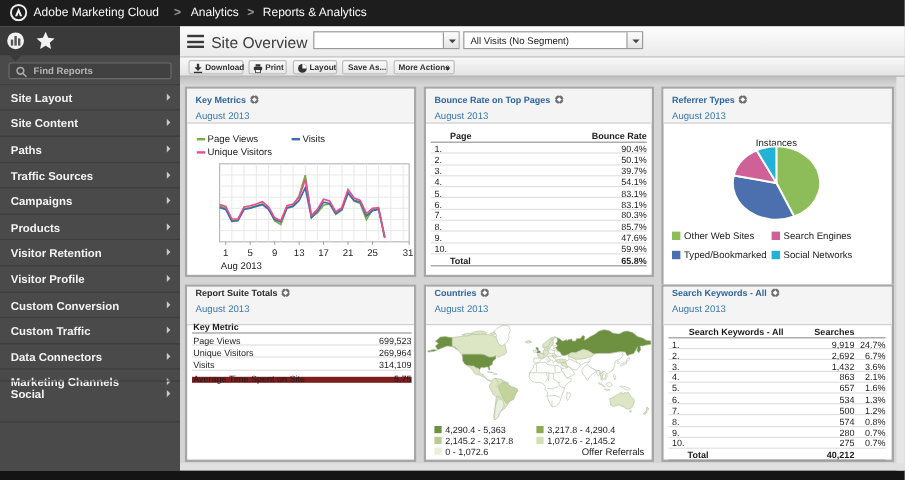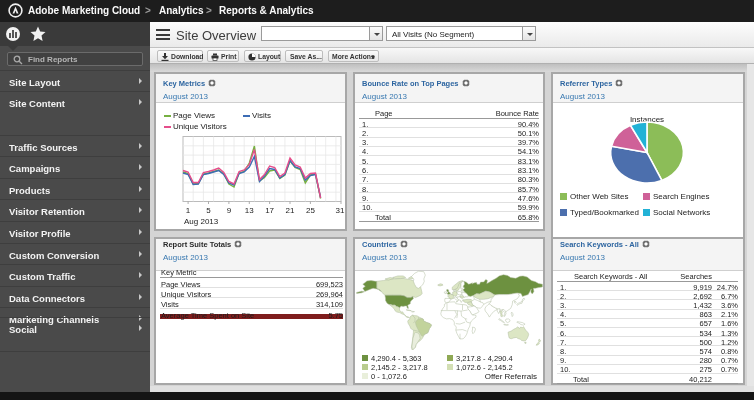--- a/index.html
+++ b/index.html
@@ -2,21 +2,21 @@
 <html><head>
 <meta charset="utf-8">
 <style>
 * { margin:0; padding:0; box-sizing:border-box; }
 html,body { width:754px; height:400px; overflow:hidden; }
 body { font-family:"Liberation Sans", sans-serif; position:relative; background:#d4d4d4; }
 .abs { position:absolute; }
 
 
 #topbar { left:0; top:0; width:754px; height:22px; background:#1d1d1d; color:#fff; }
-#topbar .crumb { position:absolute; top:5px; font-size:10px; font-weight:bold; color:#fafafa; }
+#topbar .crumb { position:absolute; top:5px; font-size:10px; font-weight:normal; color:#fafafa; }
 #topbar .sep { position:absolute; top:5px; font-size:10px; color:#9a9a9a; font-weight:bold; }
 
 
 #sidebar { left:0; top:22px; width:150px; height:370px; background:#4a4a4a; }
 #sideicons { position:absolute; left:0; top:0; width:150px; height:24px; background:#3a3a3a; }
 #searchbox { position:absolute; left:7px; top:30px; width:136px; height:14px; background:#414141; border:1px solid #6b6b6b; border-radius:2px; }
 #searchbox span { position:absolute; left:20px; top:2px; font-size:8px; font-weight:bold; color:#b5b5b5; }
 .mitem { position:absolute; left:0; width:150px; height:21.6px; border-top:1px solid #3e3e3e; }
 .mitem span { position:absolute; left:9px; top:6px; font-size:9.5px; font-weight:bold; color:#f3f3f3; }
 .mitem .arr { position:absolute; left:139px; top:7px; width:0; height:0; border-left:3.5px solid #c9c9c9; border-top:3.5px solid transparent; border-bottom:3.5px solid transparent; }
@@ -47,21 +47,21 @@
 .ptitle.dark { color:#2b2b2b; }
 .pdate { position:absolute; left:7px; top:18px; font-size:8px; color:#3878b0; }
 .p2 .phdr { height:32px; }
 .p2 .ptitle { top:1.5px; }
 .p2 .pdate { top:14.5px; }
 .gear { position:relative; display:inline-block; width:8px; height:8px; margin-left:3px; vertical-align:-1px; }
 
 
 .tbl { position:absolute; font-size:7.5px; color:#1c1c1c; }
 .trow { position:absolute; width:100%; border-bottom:1px solid #e0e0e0; }
-.hd { font-weight:normal; }
+.hd { font-weight:bold; }
 .r { position:absolute; text-align:right; }
 .l { position:absolute; }
 </style>
 </head>
 <body>
 
 <div class="abs" id="topbar">
   <svg class="abs" style="left:8px;top:3px" width="15" height="15" viewBox="0 0 15 15">
     <circle cx="7.5" cy="7.5" r="6.4" fill="none" stroke="#efefef" stroke-width="1.6"></circle>
     <path d="M4.5,10.5 L7.5,3.5 L10.5,10.5 L8.6,10.5 L7.5,7.6 L6.4,10.5 Z" fill="#efefef"></path>
@@ -92,20 +92,24 @@
       <line x1="6.2" y1="6.2" x2="9" y2="9" stroke="#aaa" stroke-width="1.3"></line>
     </svg>
     <span>Find Reports</span>
   </div>
   <div class="mitem" style="top:47.8px">
       <span>Site Layout</span>
       <div class="arr"></div>
     </div>
   <div class="mitem" style="top:69.4px">
       <span>Site Content</span>
+      <div class="arr"></div>
+    </div>
+  <div class="mitem" style="top:91px">
+      <span>Paths</span>
       <div class="arr"></div>
     </div>
   <div class="mitem" style="top:112.6px">
       <span>Traffic Sources</span>
       <div class="arr"></div>
     </div>
   <div class="mitem" style="top:134.2px">
       <span>Campaigns</span>
       <div class="arr"></div>
     </div>

